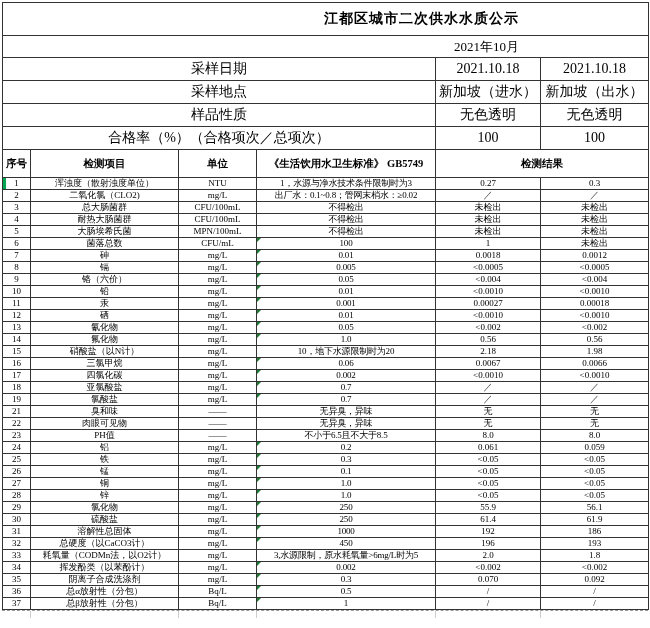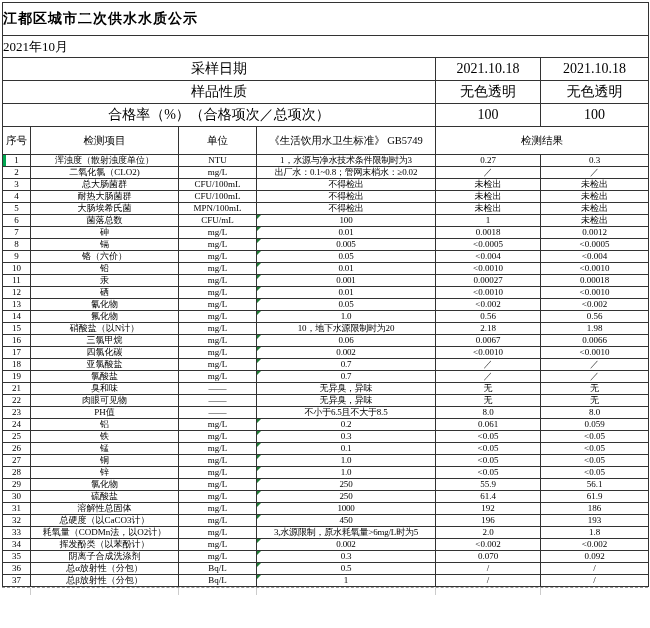--- a/index.html
+++ b/index.html
@@ -6,27 +6,27 @@
   html,body { width: 650px; height: 628px; background: #fff; }
   body { font-family: "Liberation Serif", "DejaVu Serif", serif; color: #000; }
   .page { position: relative; width: 650px; height: 628px; overflow: hidden; background: #fff; }
   .sheet { position: absolute; left: 2px; top: 2px; width: 646px; }
 
   table.grid { border-collapse: collapse; table-layout: fixed; width: 646px; }
   table.grid td, table.grid th { border: 1px solid #333; padding: 0; vertical-align: middle;
     text-align: center; overflow: hidden; white-space: nowrap; font-weight: normal; }
 
   tr.title-row td { height: 33px; }
-  .center-band { width: 516px; text-align: left; }
+  .center-band { width: 516px; text-align: right; }
   .title-text { font-size: 14px; font-weight: bold; letter-spacing: 1px; }
   tr.subtitle-row td { height: 22px; }
   .subtitle-text { font-size: 13px; }
 
   tr.info-row td { height: 23px; font-size: 14px; }
-  tr.header-row td { height: 28px; font-size: 10.5px; }
+  tr.header-row td { height: 28px; font-size: 10.5px; font-weight: bold; }
 
   tr.data-row td { height: 12px; font-size: 9px; line-height: 11px; position: relative; }
   td.c-item { text-align: left; padding-left: 3px; }
   td.c-std { letter-spacing: -0.2px; margin-left: 33px; }
 
   .corner { position: absolute; top: 0; left: 0; width: 0; height: 0;
     border-top: 4px solid #1e7b34; border-right: 4px solid transparent; }
   .green-edge { box-shadow: inset 3px 0 0 #00a650; }
 
   .bottomstrip { position: relative; height: 7px; border-top: 1px dashed #999; }
@@ -59,20 +59,25 @@
           <div class="center-band subtitle-text">2021年10月</div>
         </td>
       </tr>
 
       <tr class="info-row">
         <td colspan="4">采样日期</td>
         <td>2021.10.18</td>
         <td>2021.10.18</td>
       </tr>
       <tr class="info-row">
+        <td colspan="4">采样地点</td>
+        <td>新加坡（进水）</td>
+        <td>新加坡（出水）</td>
+      </tr>
+      <tr class="info-row">
         <td colspan="4">样品性质</td>
         <td>无色透明</td>
         <td>无色透明</td>
       </tr>
       <tr class="info-row">
         <td colspan="4">合格率（%）（合格项次／总项次）</td>
         <td>100</td>
         <td>100</td>
       </tr>
 

